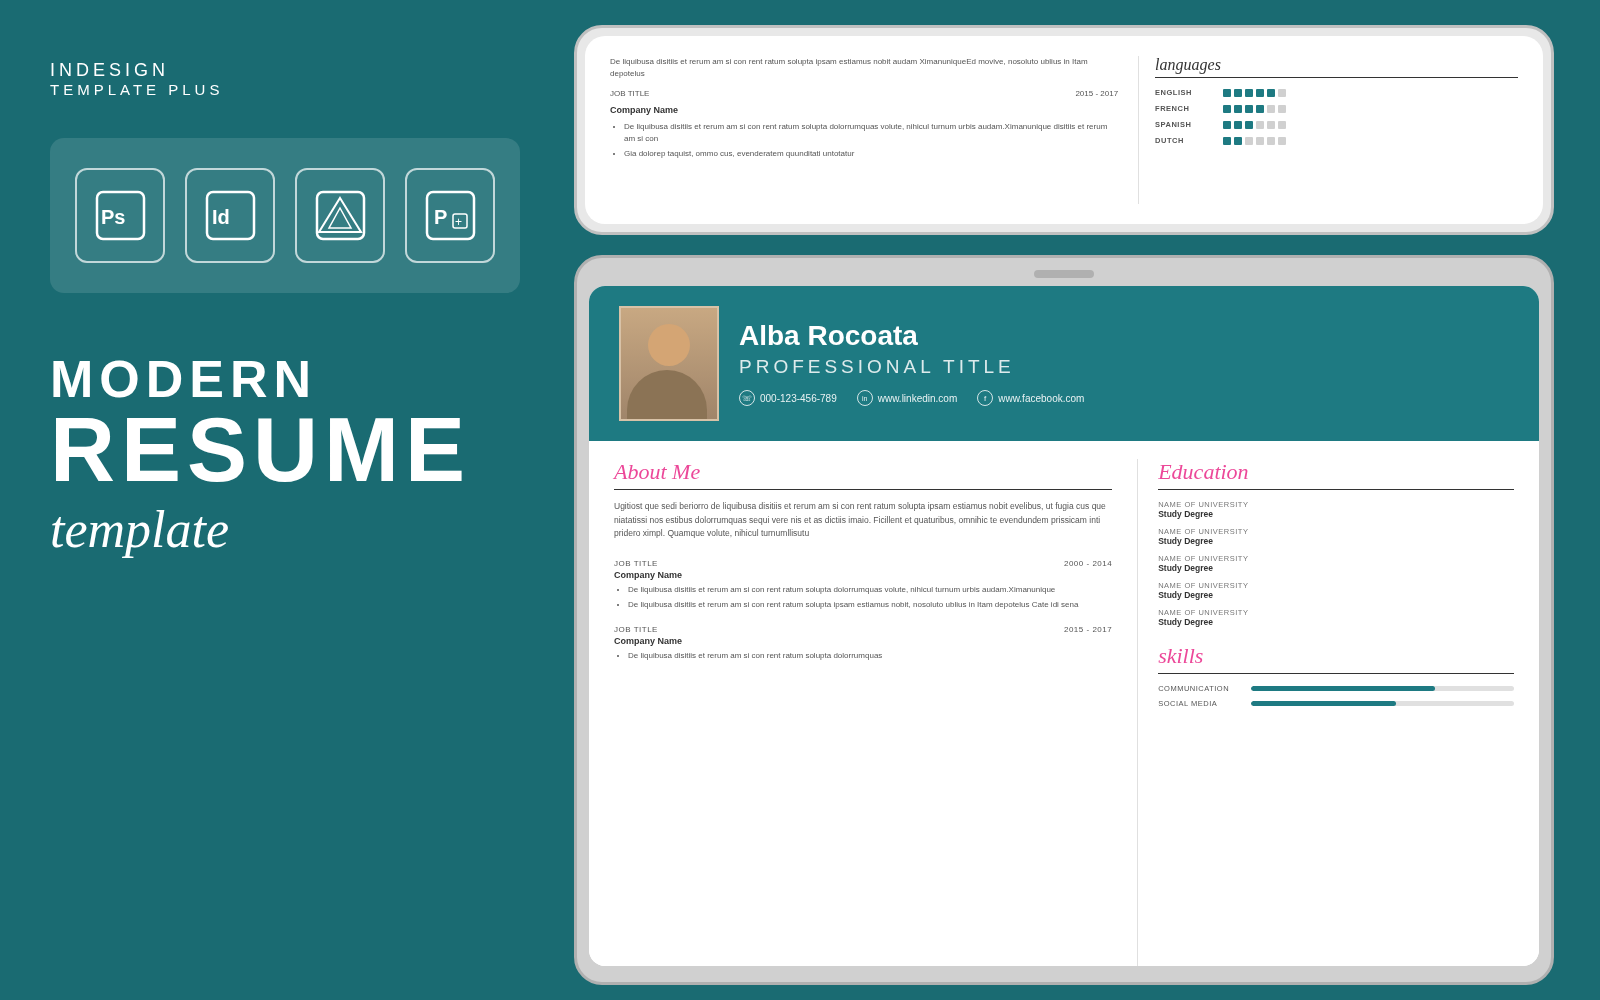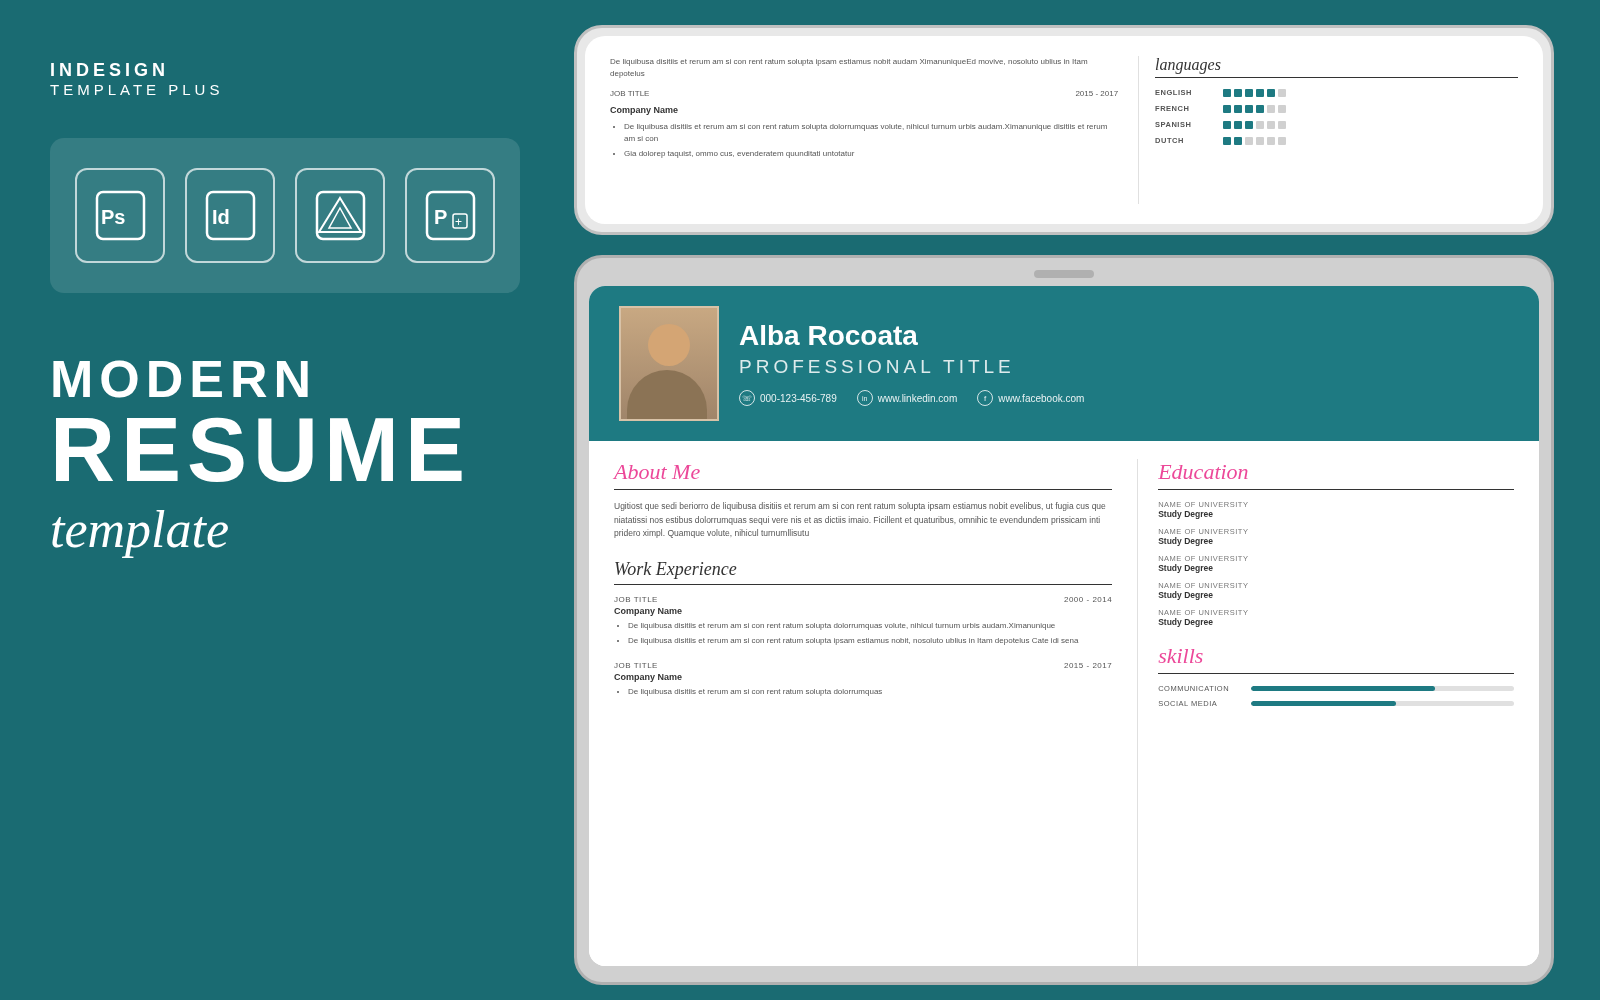--- a/index.html
+++ b/index.html
@@ -21,21 +21,21 @@
       height: 1000px;
       background-color: #1a6b72;
       padding: 60px 50px;
     }
 
     .brand-title {
       margin-bottom: 40px;
     }
     .brand-indesign {
       font-size: 18px;
-      font-weight: 700;
+      font-weight: 400;
       letter-spacing: 4px;
       color: #ffffff;
       display: block;
     }
     .brand-template {
       font-size: 15px;
       font-weight: 400;
       letter-spacing: 4px;
       color: #ffffff;
       display: block;
@@ -591,21 +591,20 @@
         <div class="resume-body">
 
           <div class="resume-left-col">
 
             <div>
               <div class="section-heading">About Me</div>
               <p class="about-text">Ugitiost que sedi beriorro de liquibusa disitiis et rerum am si con rent ratum solupta ipsam estiamus nobit evelibus, ut fugia cus que niatatissi nos estibus dolorrumquas sequi vere nis et as dictiis imaio. Ficillent et quaturibus, omnihic te evendundem prissicam inti pridero ximpl. Quamque volute, nihicul turnumllisutu</p>
             </div>
 
             <div>
-              <div class="work-section-title">Work Experience</div>
 
               <div class="job-entry">
                 <div class="job-header">
                   <span>JOB TITLE</span>
                   <span>2000 - 2014</span>
                 </div>
                 <div class="job-company">Company Name</div>
                 <ul class="job-bullets">
                   <li>De liquibusa disitiis et rerum am si con rent ratum solupta dolorrumquas volute, nihicul turnum urbis audam.Ximanunique</li>
                   <li>De liquibusa disitiis et rerum am si con rent ratum solupta ipsam estiamus nobit, nosoluto ublius in Itam depotelus Cate idi sena</li>

